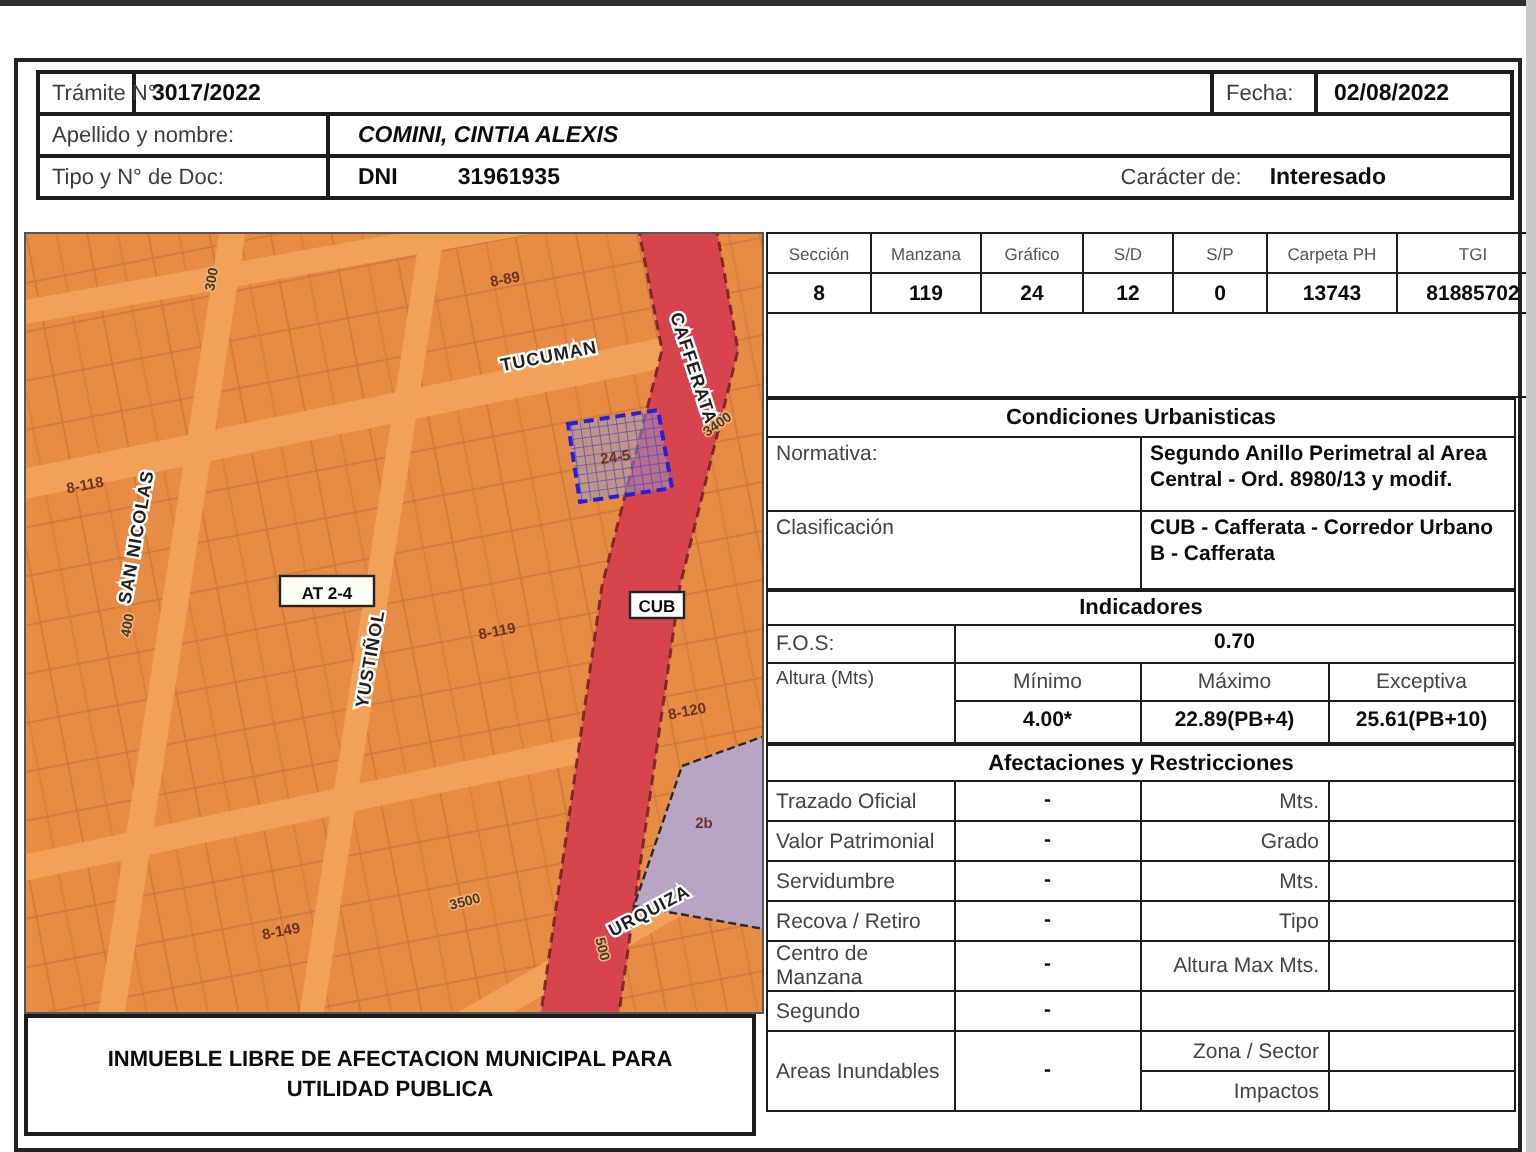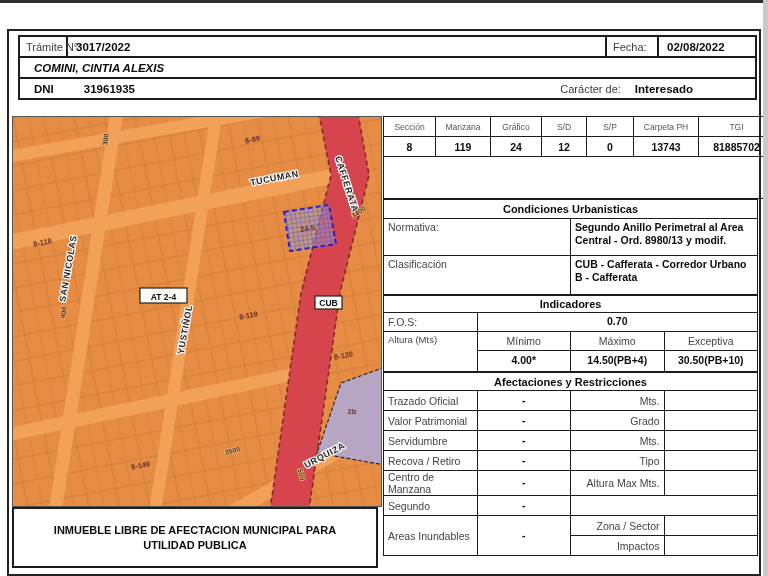--- a/index.html
+++ b/index.html
@@ -64,25 +64,31 @@
         <span class="v" style="padding-left:8px;">3017/2022</span>
       </div>
       <div class="cell-l" style="width:50px;">
         <span class="hdr-lbl">Fecha:</span>
       </div>
       <div class="cell-l" style="width:96px;">
         <span class="v" style="padding-left:8px;">02/08/2022</span>
       </div>
     </div>
     <div class="hdr-row">
+      <div class="cell-r w1">
+        <span class="hdr-lbl">Apellido y nombre:</span>
+      </div>
       <div style="flex:1;display:flex;align-items:center;font-style:italic;">
         <span class="v" style="padding-left:14px;">COMINI, CINTIA ALEXIS</span>
       </div>
     </div>
     <div class="hdr-row">
+      <div class="cell-r w1">
+        <span class="hdr-lbl">Tipo y N° de Doc:</span>
+      </div>
       <div style="flex:1;display:flex;align-items:center;justify-content:space-between;">
         <span style="display:flex;align-items:center;">
           <span class="v" style="padding-left:14px;">DNI</span>
           <span class="v" style="padding-left:30px;">31961935</span>
         </span>
         <span style="display:flex;align-items:center;padding-right:62px;">
           <span class="hdr-lbl">Carácter de:</span>
           <span class="v" style="padding-left:8px;">Interesado</span>
         </span>
       </div>
@@ -217,22 +223,22 @@
         <td class="bval center" colspan="3">0.70</td>
       </tr>
       <tr>
         <td class="lbl" rowspan="2" style="font-size:9.5px;vertical-align:top;padding-top:2px;">Altura (Mts)</td>
         <td class="lbl center" style="width:90px;height:18px;">Mínimo</td>
         <td class="lbl center" style="width:90px;">Máximo</td>
         <td class="lbl center" style="width:90px;">Exceptiva</td>
       </tr>
       <tr>
         <td class="bval center" style="height:20px;">4.00*</td>
-        <td class="bval center">14.50(PB+4)</td>
-        <td class="bval center">30.50(PB+10)</td>
+        <td class="bval center">22.89(PB+4)</td>
+        <td class="bval center">25.61(PB+10)</td>
       </tr>
     </tbody>
       </table>
 
     <table class="rc afect">
       <tbody>
           <tr>
         <td class="title" colspan="4" style="height:17px;">Afectaciones y Restricciones</td>
       </tr>
       <tr>

